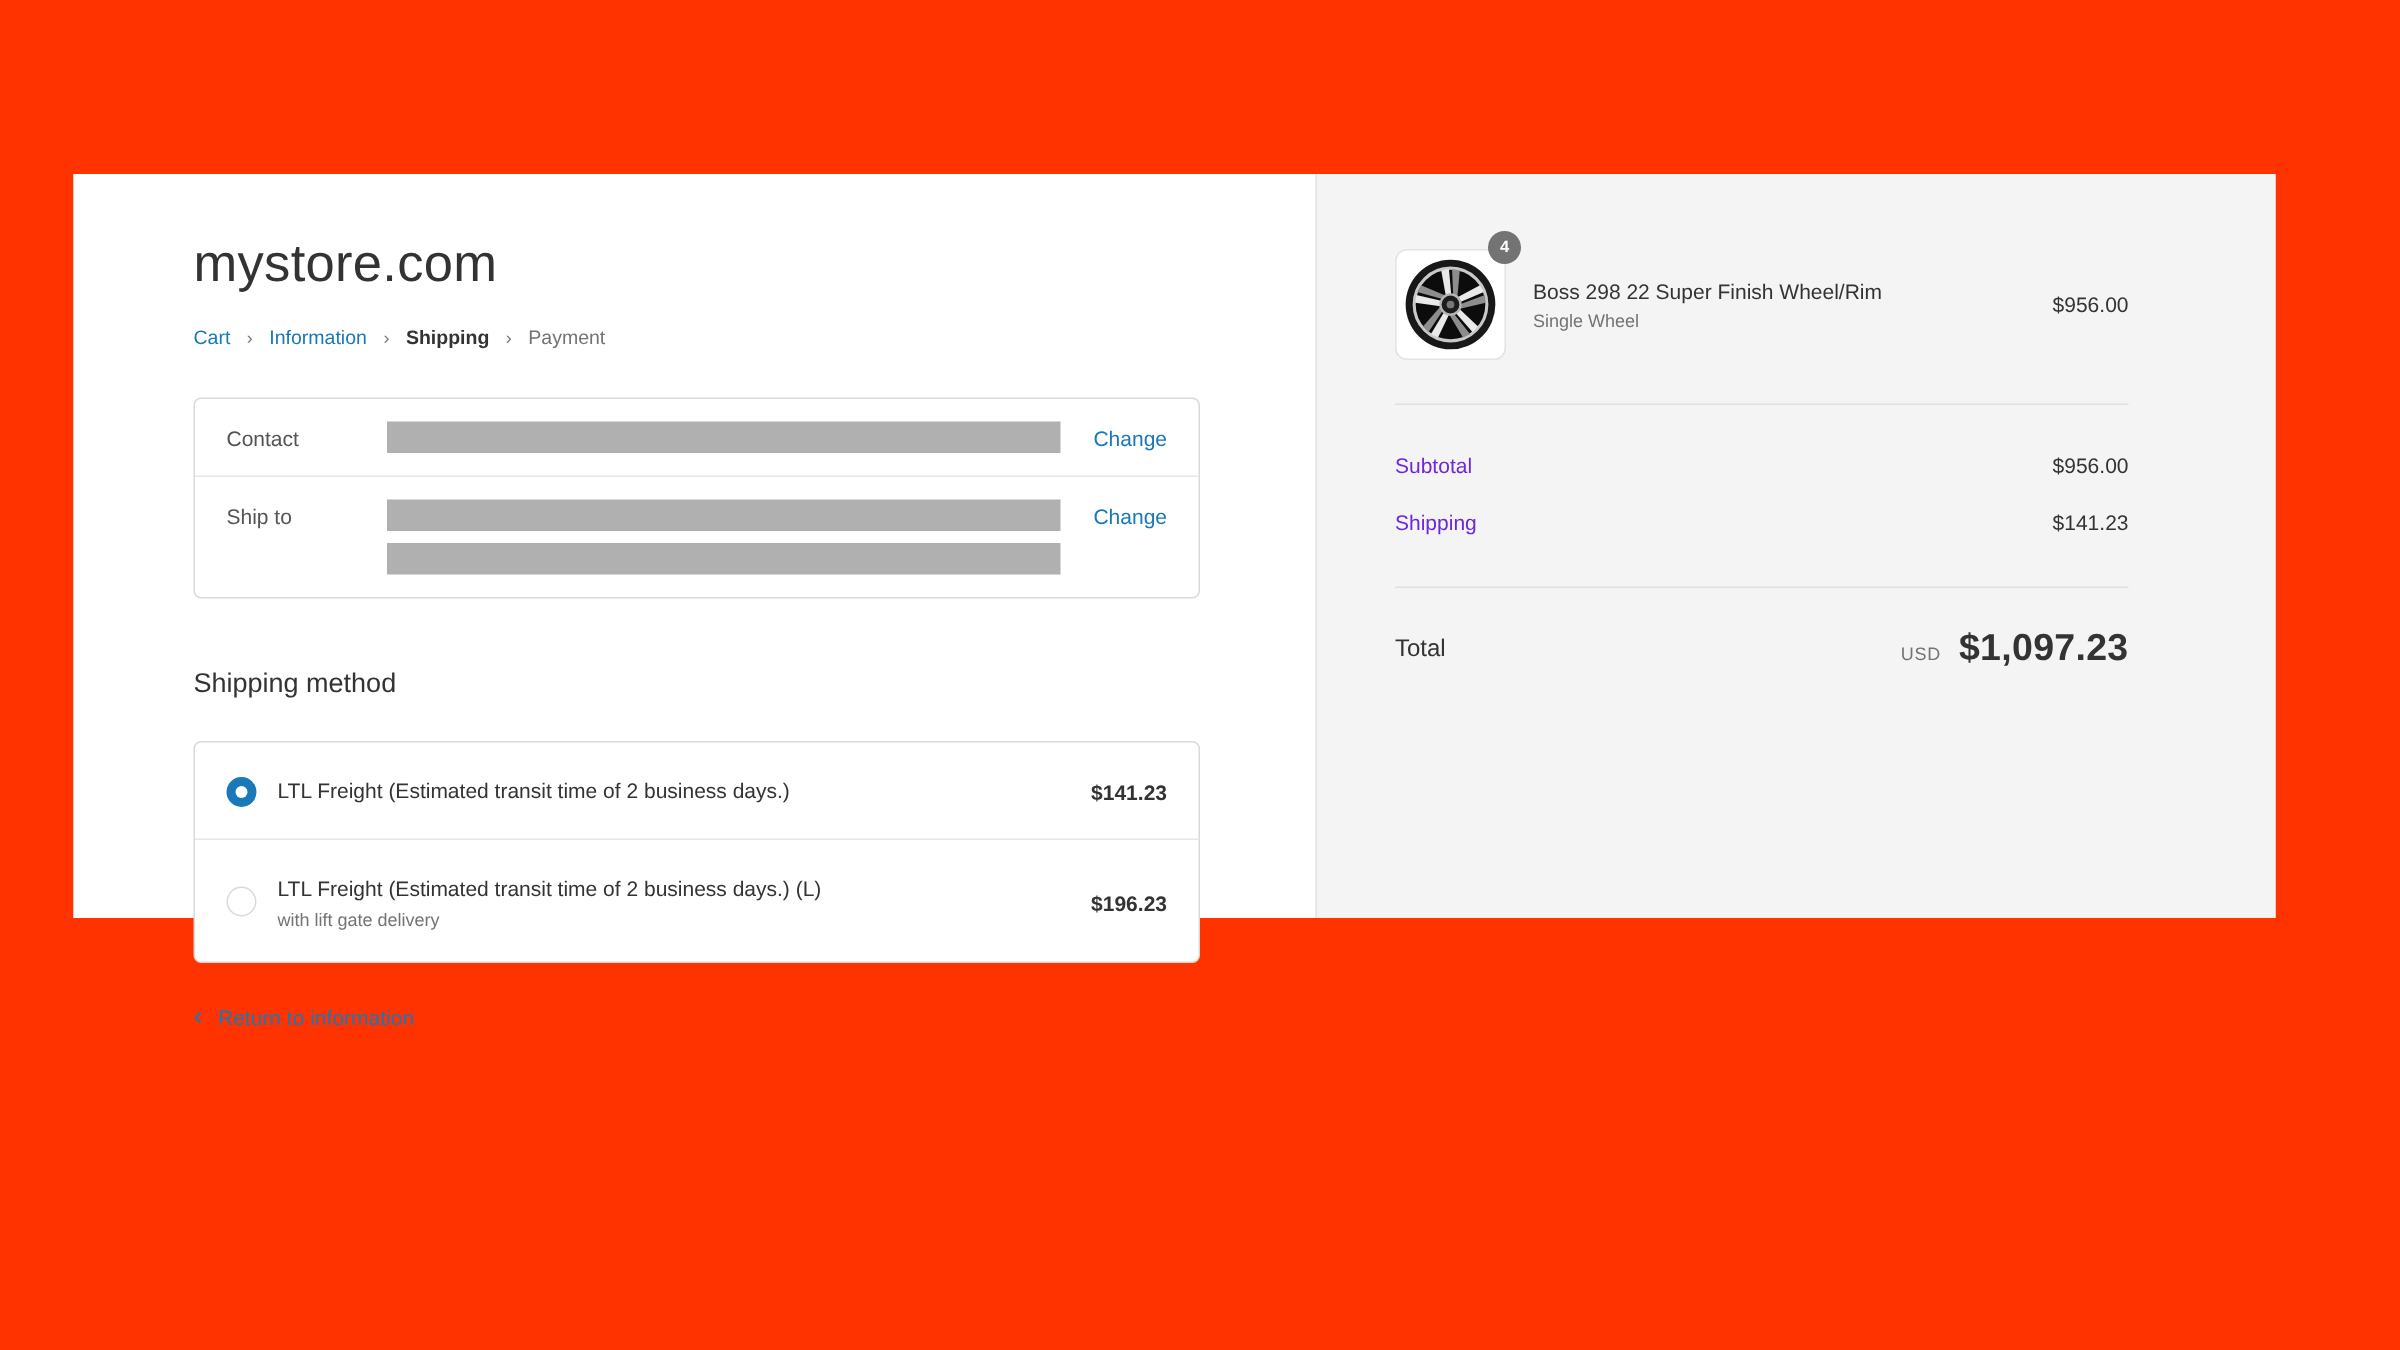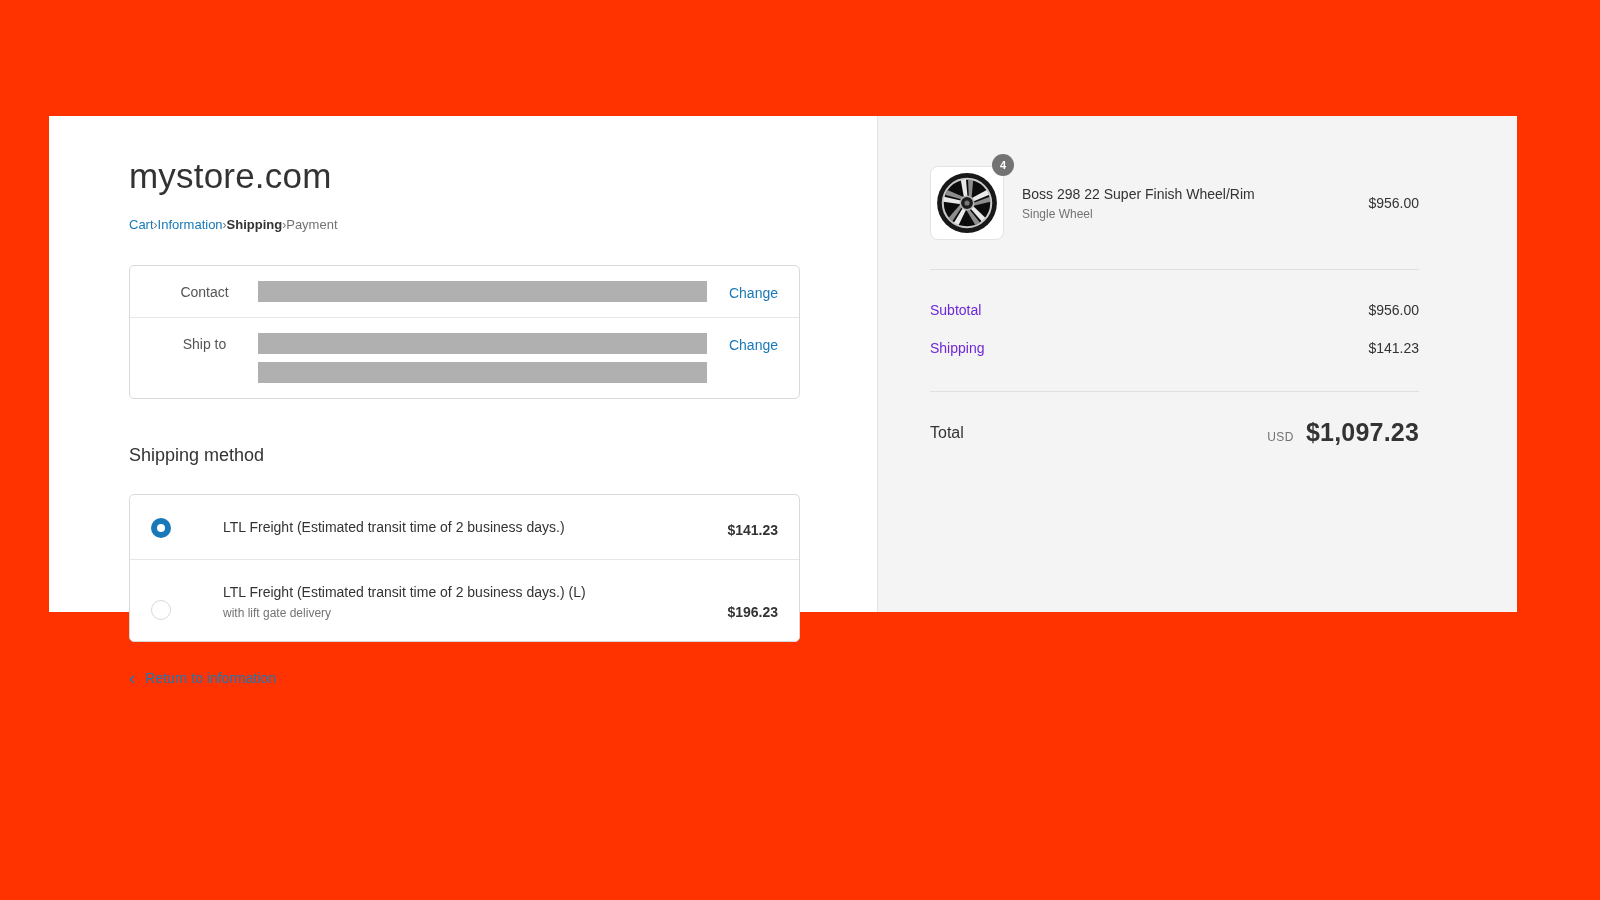--- a/index.html
+++ b/index.html
@@ -28,32 +28,32 @@
     font-size: 35px;
     font-weight: 400;
     color: #333333;
     letter-spacing: 0.2px;
   }
   .breadcrumb {
     margin-top: 21px;
     display: flex;
     align-items: center;
     font-size: 13px;
+    gap: 11px;
   }
   .crumb-link { color: #1878b8; text-decoration: none; cursor: pointer; }
   .crumb-current { color: #333333; font-weight: 700; }
   .crumb-upcoming { color: #737373; }
   .crumb-sep { color: #737373; font-size: 12px; }
   
   .review-box {
     margin-top: 33px;
     border: 1px solid #d9d9d9;
     border-radius: 5px;
     background: #ffffff;
-    text-align: center;
   }
   .review-row {
     display: flex;
     align-items: flex-start;
     padding: 15px 21px;
   }
   .review-row + .review-row { border-top: 1px solid #e6e6e6; }
   .review-label {
     width: 107px;
     flex: 0 0 107px;
@@ -73,24 +73,23 @@
     color: #333333;
   }
   .options-box {
     margin-top: 28px;
     border: 1px solid #d9d9d9;
     border-radius: 5px;
     background: #ffffff;
   }
   .option-row {
     display: flex;
-    align-items: flex-end;
+    align-items: center;
     padding: 21px 21px;
     cursor: pointer;
-    gap: 38px;
   }
   .option-row + .option-row { border-top: 1px solid #e6e6e6; }
   .radio {
     width: 20px; height: 20px;
     border-radius: 50%;
     flex: 0 0 20px;
     position: relative;
     margin-top: 1px;
   }
   .radio.selected { background: #1878b8; }

